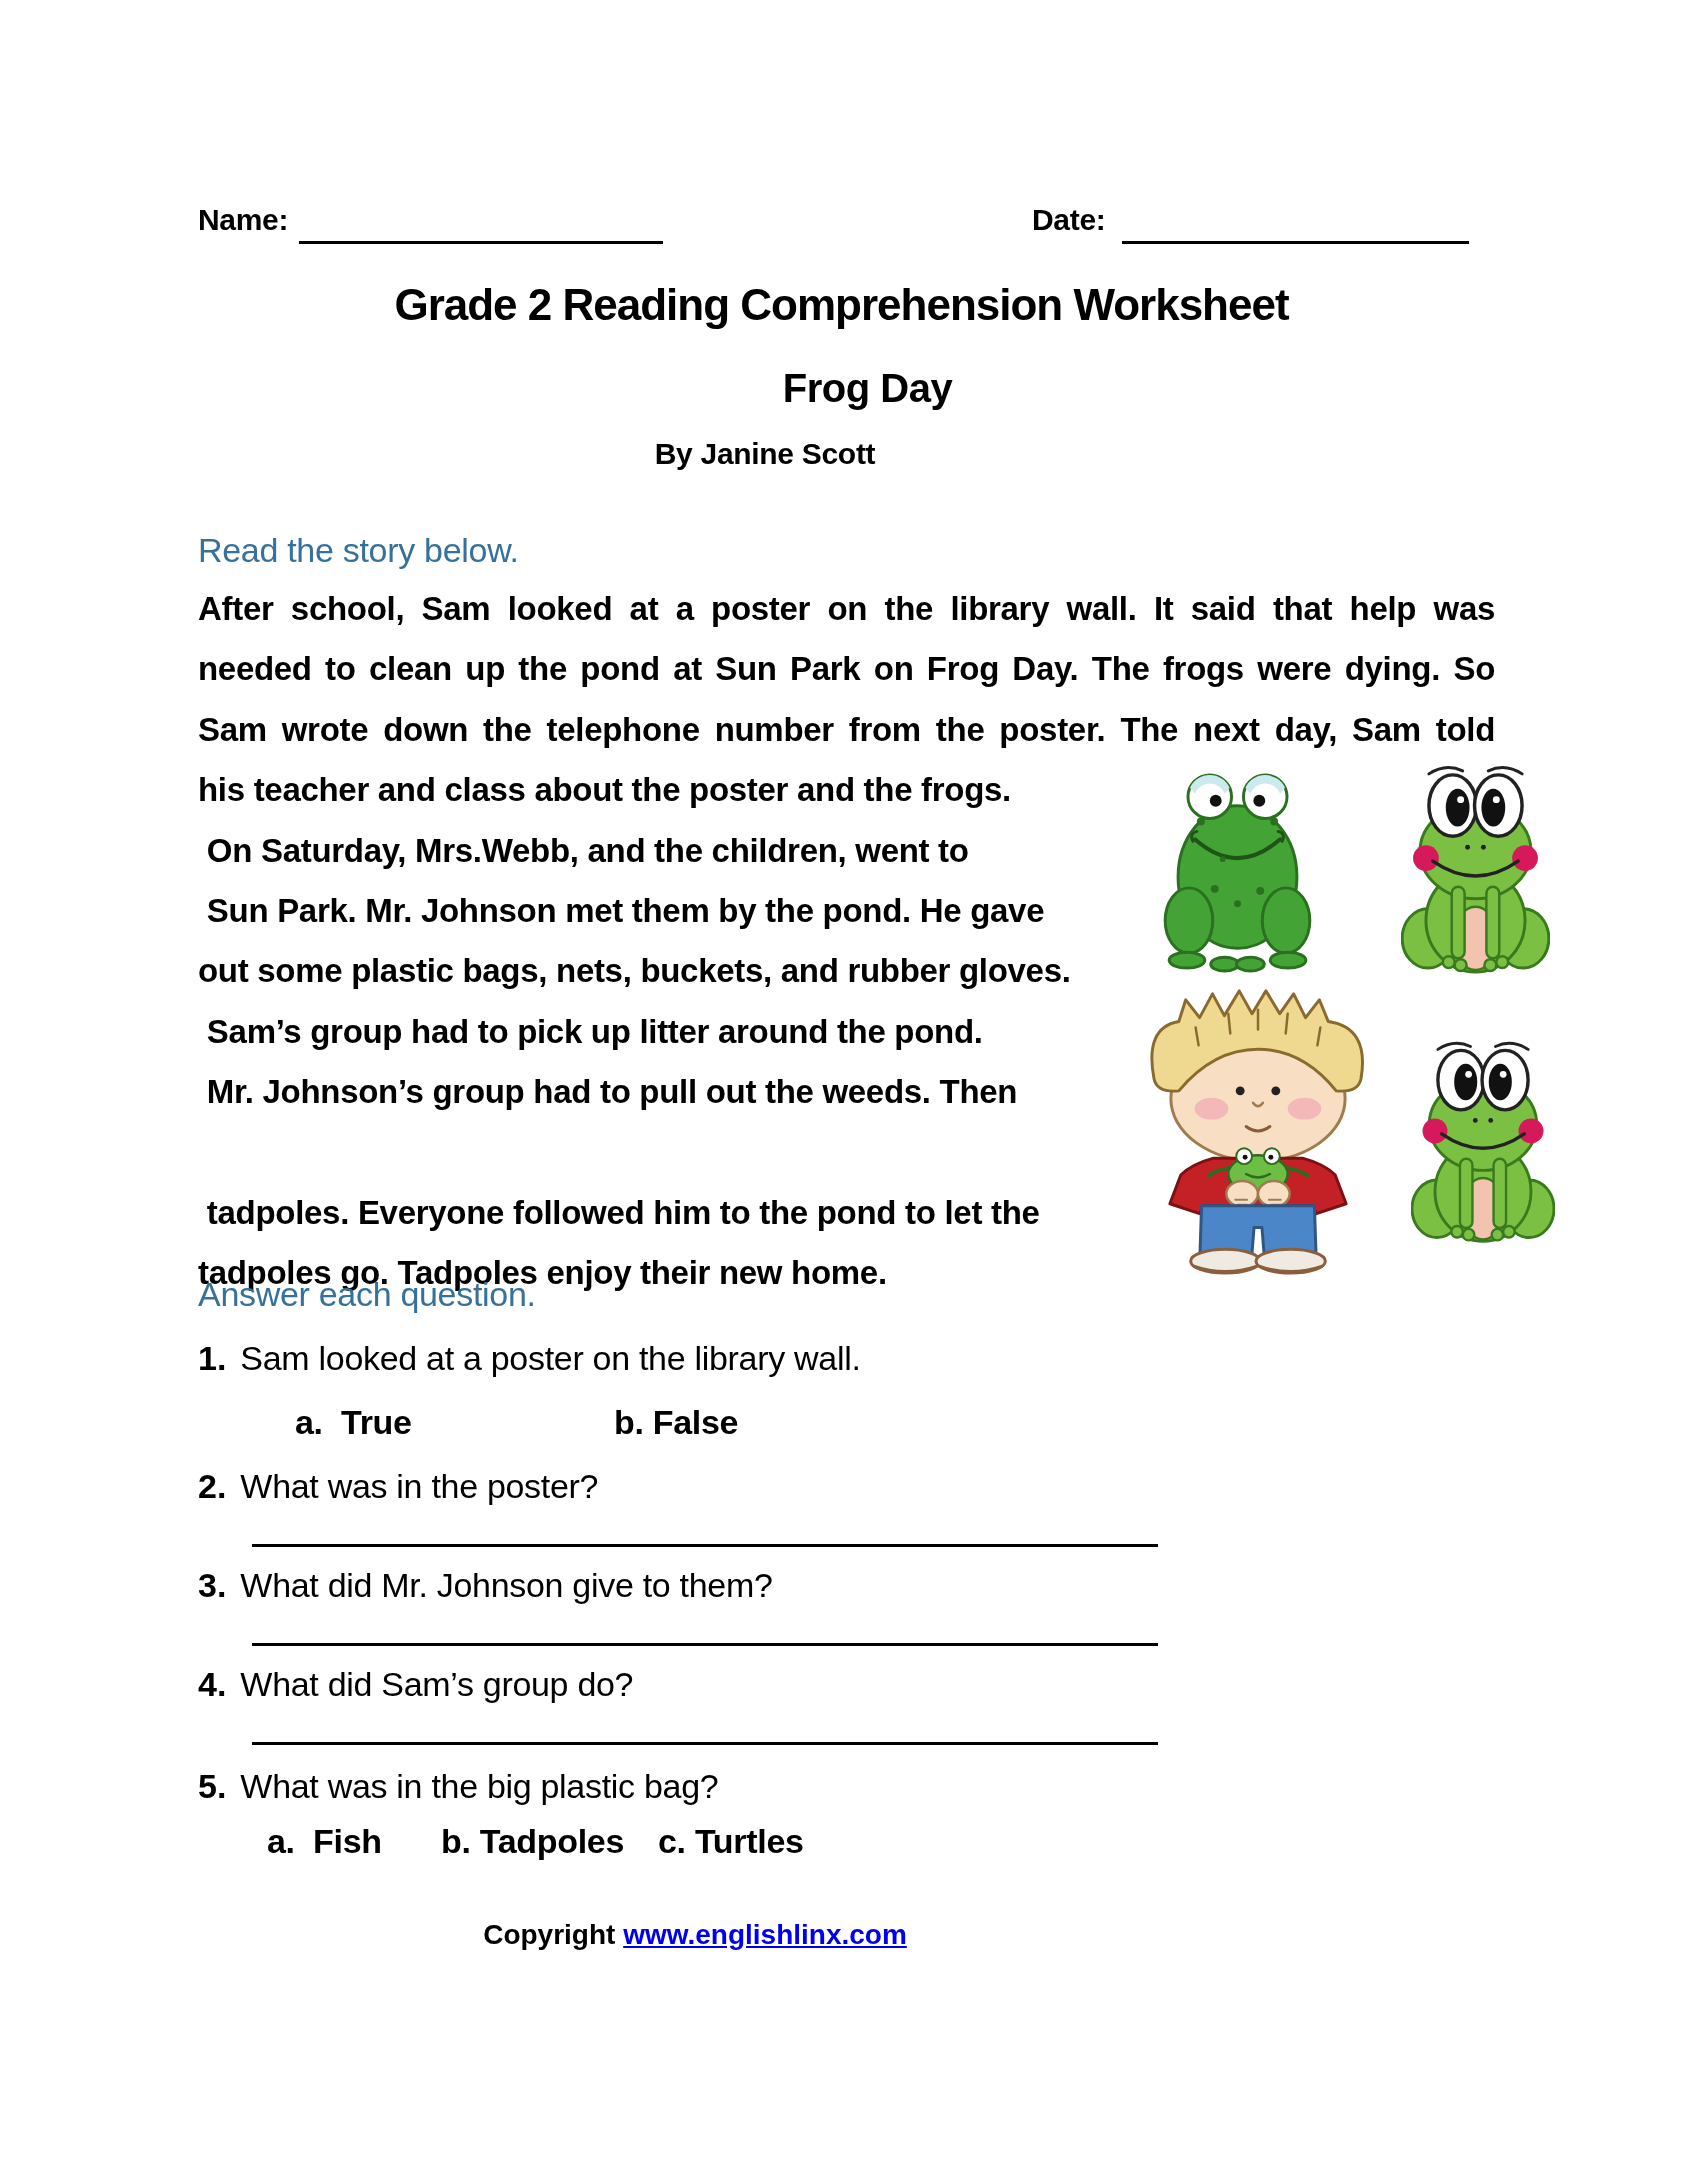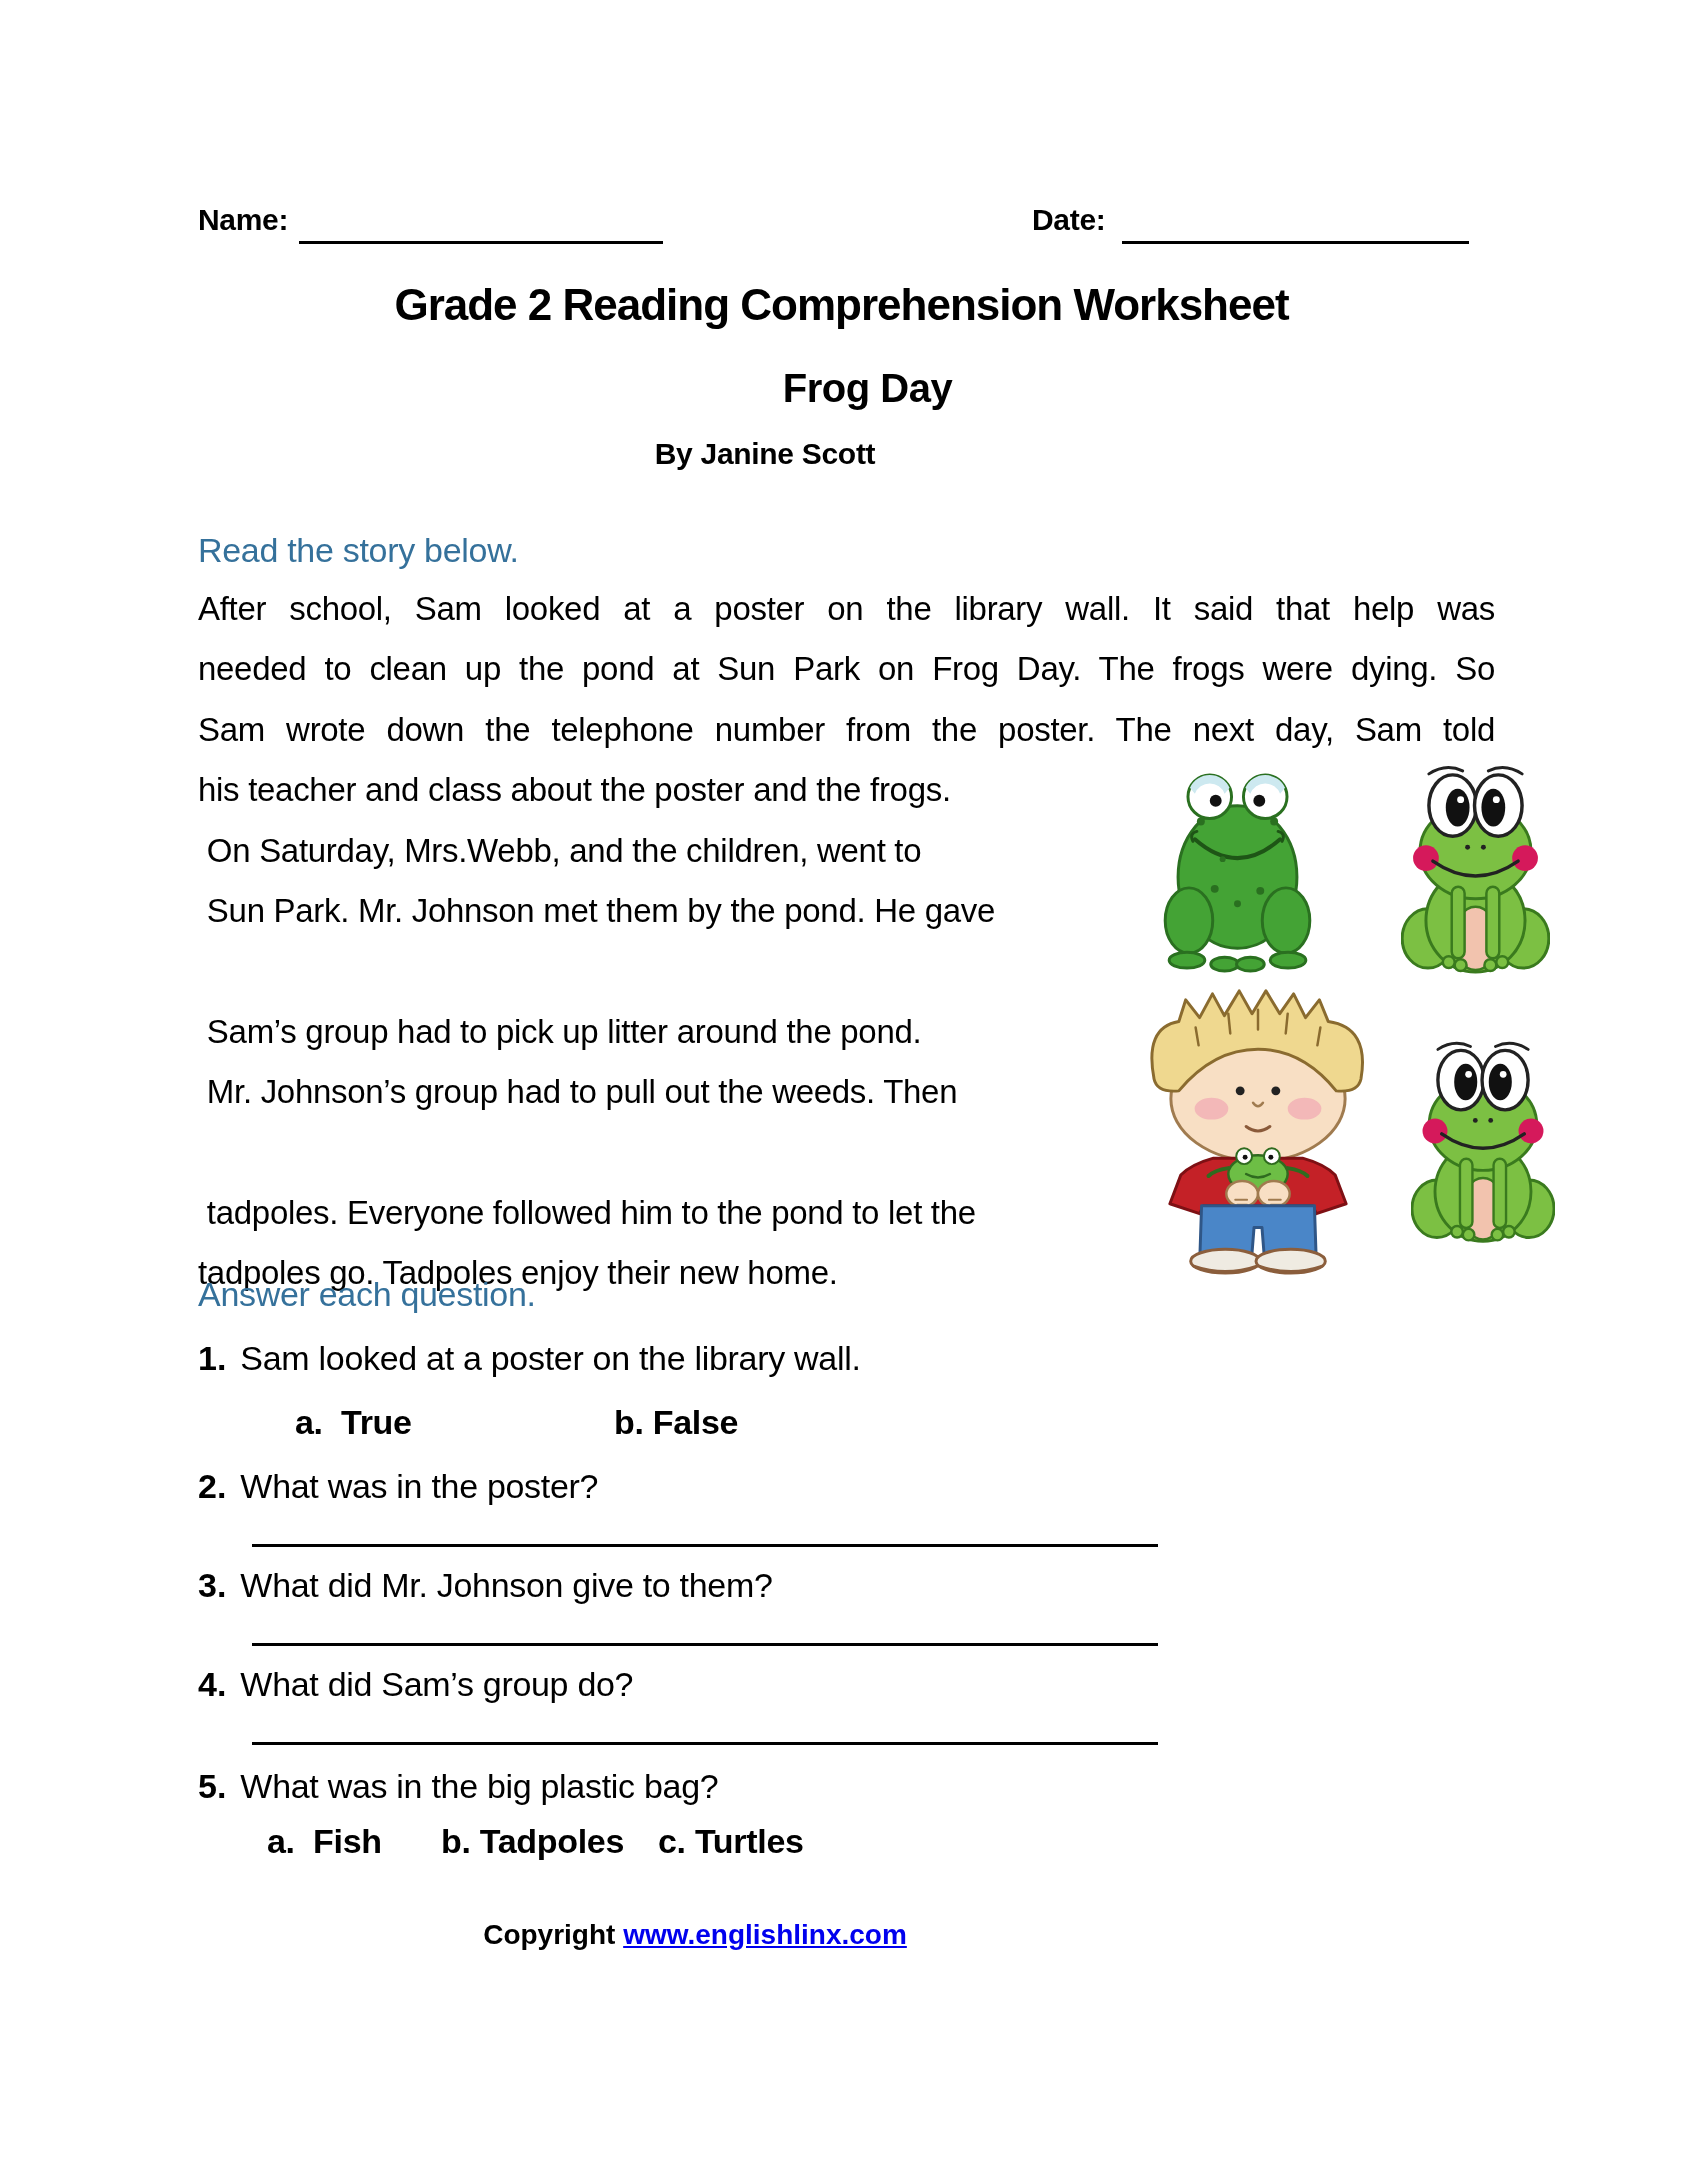--- a/index.html
+++ b/index.html
@@ -13,21 +13,21 @@
     font-family:"Liberation Sans", sans-serif;color:var(--ink);overflow:hidden;
   }
   .abs{position:absolute;}
   .hdr-label{font-size:30px;font-weight:bold;letter-spacing:-0.3px;}
   .fill-line{border-bottom:3px solid #000;height:0;}
   .title{left:0;width:1683px;text-align:center;font-size:44px;font-weight:bold;letter-spacing:-1px;}
   .subtitle{left:0;width:1683px;text-align:center;font-size:40px;font-weight:bold;letter-spacing:-0.5px;}
   .byline{left:0;width:1460px;text-align:center;font-size:30px;font-weight:bold;letter-spacing:-0.3px;padding-left:35px;}
   .section-heading{font-size:34px;font-weight:normal;color:var(--heading-blue);letter-spacing:-0.3px;}
   .story-line{
-    left:198px;font-size:33px;font-weight:normal;letter-spacing:-0.3px;
+    left:198px;font-size:33px;font-weight:bold;letter-spacing:-0.3px;
     white-space:pre;line-height:45px;
   }
   .story-line.wide{width:1297px;white-space:normal;text-align:justify;text-align-last:justify;}
   .q-num{font-size:34px;font-weight:bold;}
   .q-text{font-size:34px;font-weight:normal;letter-spacing:-0.3px;}
   .q-row{display:flex;gap:14px;}
   .q-option{font-size:34px;font-weight:bold;white-space:pre;letter-spacing:-0.3px;}
   .answer-line{left:252px;width:906px;border-bottom:3px solid #000;height:0;}
   .footer{left:0;width:1390px;text-align:center;font-size:28px;font-weight:bold;}
   .footer a{color:var(--link-blue);text-decoration:underline;font-weight:bold;}
@@ -48,20 +48,21 @@
   <div class="abs byline" style="top:437px;">By Janine Scott</div>
 
   <div class="abs section-heading" style="left:198px;top:531px;">Read the story below.</div>
 
   <div class="abs story-line wide" style="top:586px;">After school, Sam looked at a poster on the library wall. It said that help was</div>
   <div class="abs story-line wide" style="top:646px;">needed to clean up the pond at Sun Park on Frog Day. The frogs were dying. So</div>
   <div class="abs story-line wide" style="top:707px;">Sam wrote down the telephone number from the poster. The next day, Sam told</div>
   <div class="abs story-line" style="top:767px;">his teacher and class about the poster and the frogs.</div>
   <div class="abs story-line" style="top:828px;"> On Saturday, Mrs.Webb, and the children, went to</div>
   <div class="abs story-line" style="top:888px;"> Sun Park. Mr. Johnson met them by the pond. He gave</div>
+  <div class="abs story-line" style="top:948px;">out some plastic bags, nets, buckets, and rubber gloves.</div>
   <div class="abs story-line" style="top:1009px;"> Sam’s group had to pick up litter around the pond.</div>
   <div class="abs story-line" style="top:1069px;"> Mr. Johnson’s group had to pull out the weeds. Then</div>
   <div class="abs story-line" style="top:1190px;"> tadpoles. Everyone followed him to the pond to let the</div>
   <div class="abs story-line" style="top:1250px;">tadpoles go. Tadpoles enjoy their new home.</div>
 
   <div class="abs clipart" style="left:1163px;top:770px;width:149px;height:208px;">
     <svg viewBox="0 0 150 210" xmlns="http://www.w3.org/2000/svg">
       <ellipse cx="75" cy="108" rx="60" ry="72" fill="#44A335" stroke="#2A7020" stroke-width="3"></ellipse>
       <ellipse cx="26" cy="152" rx="24" ry="33" fill="#44A335" stroke="#2A7020" stroke-width="3"></ellipse>
       <ellipse cx="124" cy="152" rx="24" ry="33" fill="#44A335" stroke="#2A7020" stroke-width="3"></ellipse>

